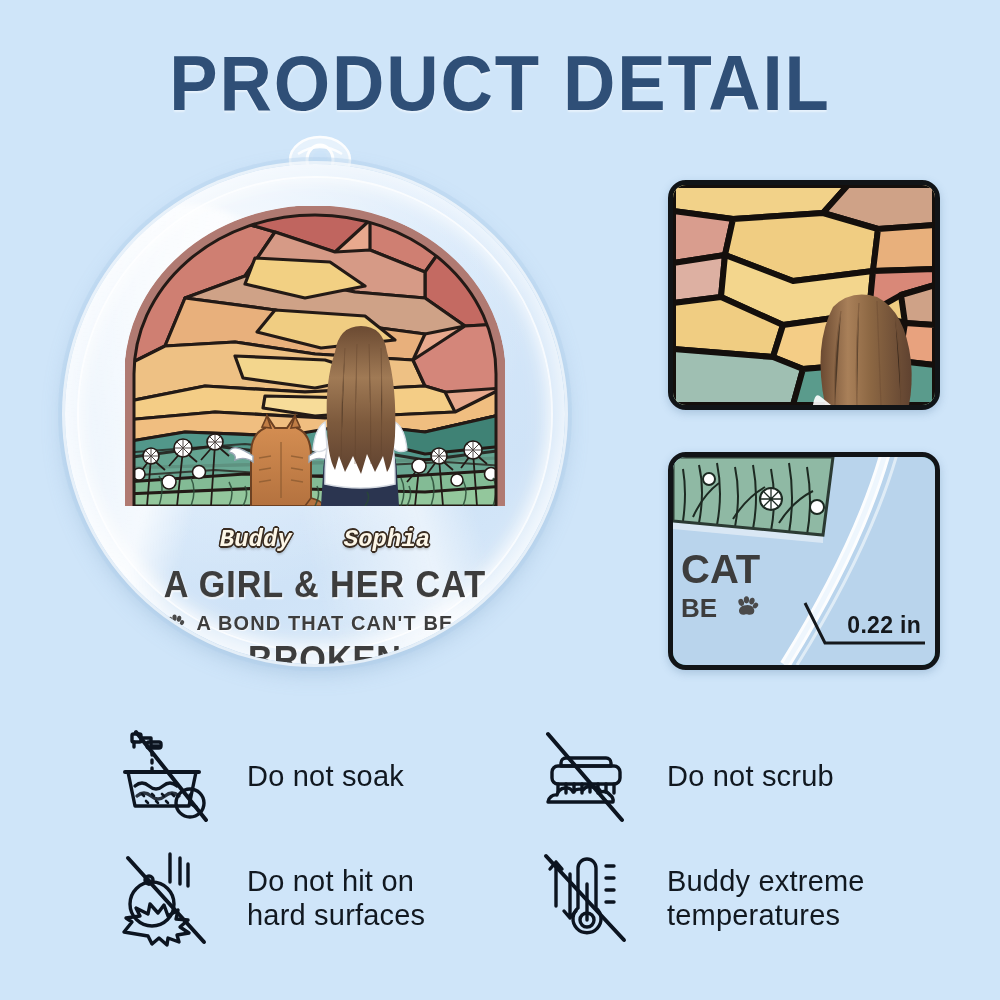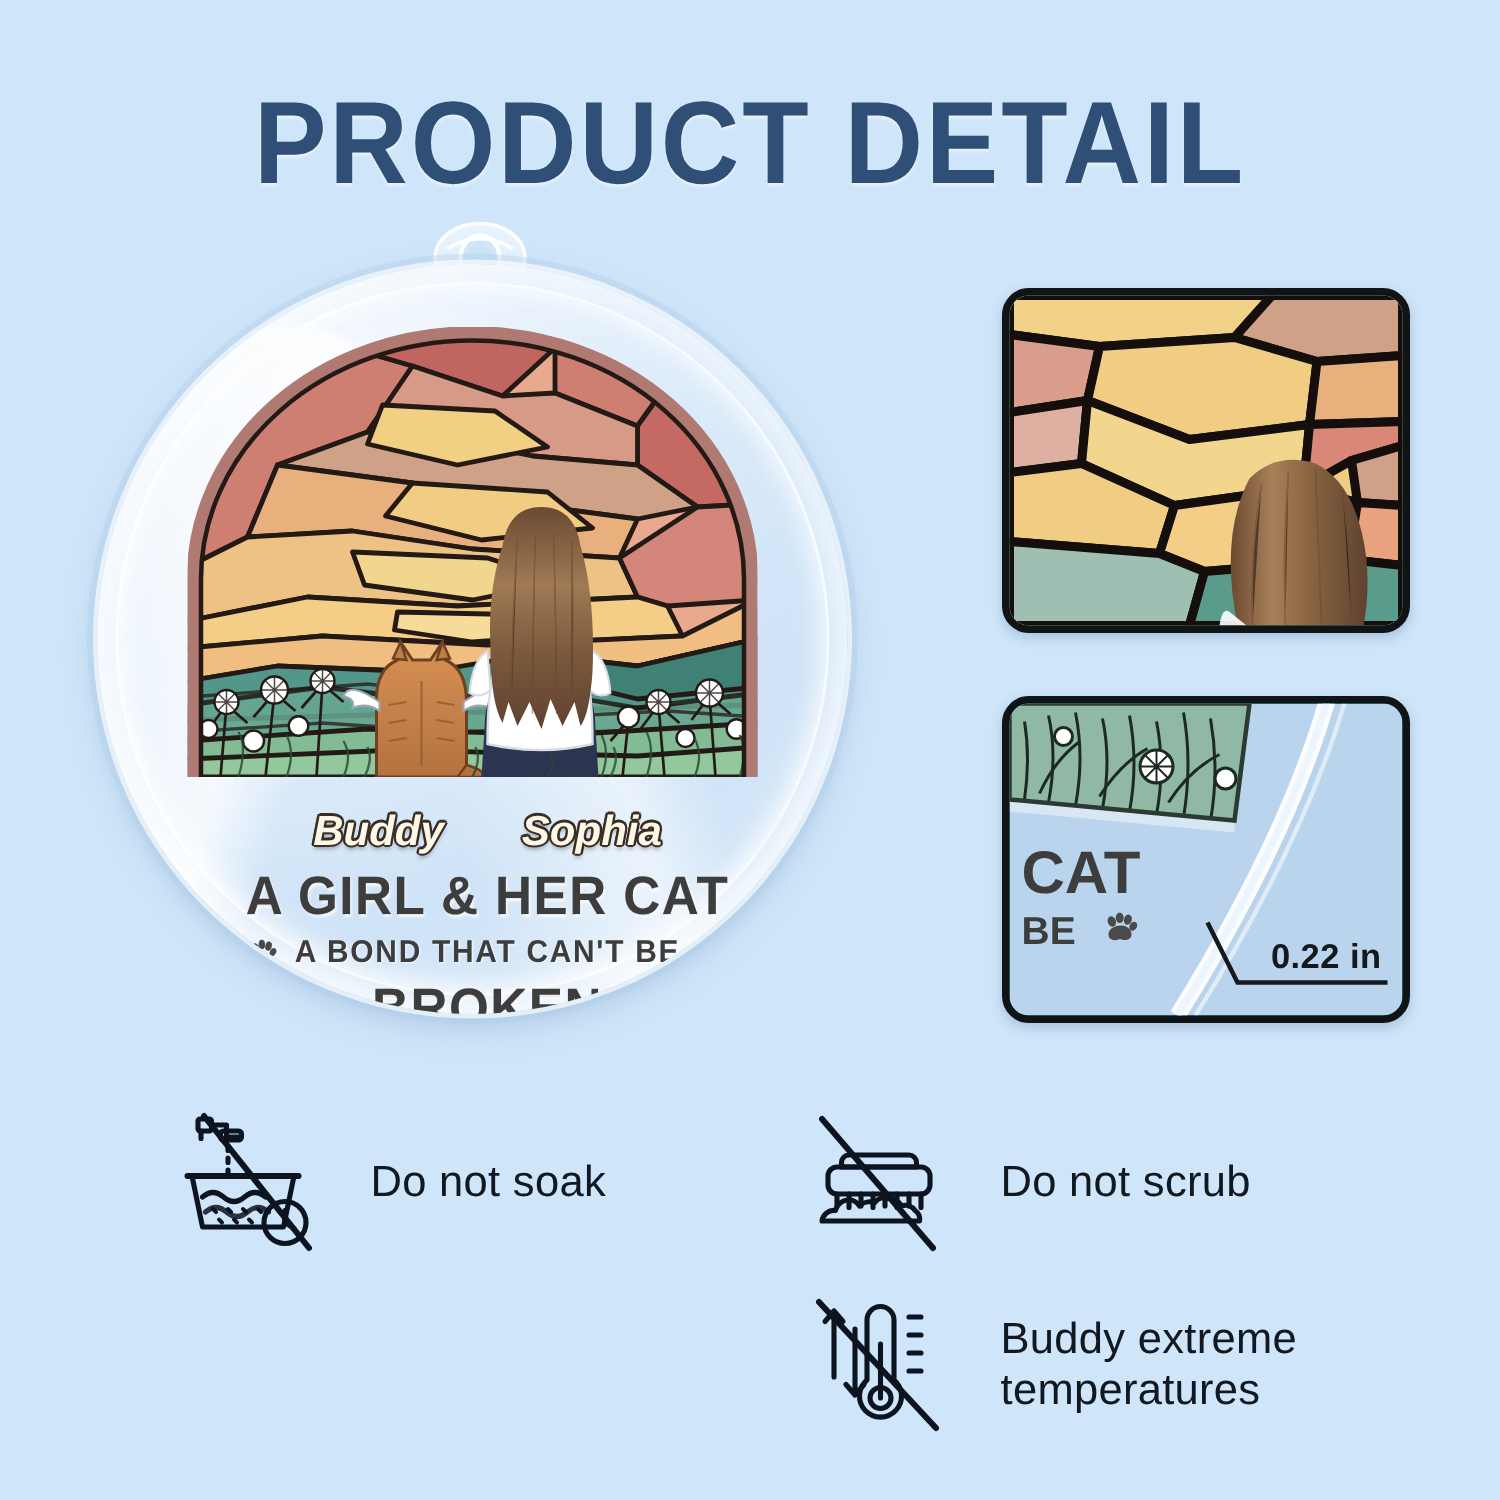--- a/index.html
+++ b/index.html
@@ -5,21 +5,21 @@
 <style>
   * { box-sizing: border-box; }
   html, body { margin:0; padding:0; }
   body {
     width:1000px; height:1000px;
     background:#cfe5f9;
     font-family:"Liberation Sans", sans-serif;
     overflow:hidden;
     position:relative;
   }
-  #stage { position:relative; width:1000px; height:984px;margin-top:12px; }
+  #stage { position:relative; width:1000px; height:984px; }
 
   
   .page-title{
     position:absolute; top:38px; left:0; width:1000px;
     text-align:center;
     font-family:"Liberation Sans", sans-serif;
     font-weight:bold;
     font-size:78px;
     letter-spacing:2px;
     color:#2f4f77;
@@ -78,23 +78,23 @@
     overflow:hidden;
   }
 
   
   .names{
     position:absolute; left:0; top:362px; width:520px;
     display:flex; justify-content:center; gap:52px;
     pointer-events:none;
   }
   .pet-name{
-    font-family:Liberation Sans, sans-serif;
+    font-family:Liberation Mono, monospace;
     font-style:italic; font-weight:bold;
-    font-size:28px; color:#fdf7e8;
+    font-size:24px; color:#fdf7e8;
     -webkit-text-stroke:0px;
     text-shadow:
       1.6px 0 0 #3a2d22, -1.6px 0 0 #3a2d22, 0 1.6px 0 #3a2d22, 0 -1.6px 0 #3a2d22,
       1.2px 1.2px 0 #3a2d22, -1.2px 1.2px 0 #3a2d22, 1.2px -1.2px 0 #3a2d22, -1.2px -1.2px 0 #3a2d22,
       0 3px 3px rgba(0,0,0,.3);
   }
 
   
   .headline-block{
     position:absolute; left:0; top:400px; width:520px; text-align:center;
@@ -483,20 +483,36 @@
           <path d="M32 34 h40 a5 5 0 0 1 5 5 v3 h-50 v-3 a5 5 0 0 1 5 -5 Z"></path>
           <path d="M24 42 h56 a6 6 0 0 1 6 6 v6 a6 6 0 0 1 -6 6 h-56 a6 6 0 0 1 -6 -6 v-6 a6 6 0 0 1 6 -6 Z"></path>
           <path d="M24 60 v8 M32 60 v9 M40 60 v8 M48 60 v9 M56 60 v8 M64 60 v9 M72 60 v8 M80 60 v9"></path>
           <path d="M14 78 a8 8 0 0 1 9 -7 a9 9 0 0 1 8 -7 a8 8 0 0 1 8 4 a9 9 0 0 1 10 -2 a8 8 0 0 1 9 -3 a9 9 0 0 1 9 5 a8 8 0 0 1 9 3 a7 7 0 0 1 3 7 Z"></path>
           <path d="M14 10 L88 96" stroke-width="4"></path>
         </g>
       </svg>
       <div class="care-text">Do not scrub</div>
     </div>
 
+    <div class="care-item" id="care-2">
+      <svg class="care-icon" viewBox="0 0 104 104">
+        <g fill="none" stroke="#0c1420" stroke-width="3.4" stroke-linecap="round" stroke-linejoin="round">
+          <path d="M56 8 v28 M66 12 v26 M74 18 v22"></path>
+          <circle cx="38" cy="58" r="22"></circle>
+          <circle cx="35" cy="34" r="4"></circle>
+          <path d="M35 38 v-4"></path>
+          <path d="M10 86 l8 -10 l-6 -4 l14 -2 l-4 -8 l12 6 l2 -10 l8 9 l6 -8 l4 11 l10 -6 l-2 9 l12 1 l-8 7 l9 6 l-12 2 l2 7 l-11 -4 l-1 7 l-8 -7 l-7 6 l-4 -8 Z"></path>
+          <path d="M14 12 L90 96" stroke-width="4"></path>
+        </g>
+      </svg>
+      <div class="care-text">
+        <span>Do not hit on</span><br>
+        <span>hard surfaces</span>
+      </div>
+    </div>
 
     <div class="care-item" id="care-3">
       <svg class="care-icon" viewBox="0 0 104 104">
         <g fill="none" stroke="#0c1420" stroke-width="3.4" stroke-linecap="round" stroke-linejoin="round">
           <path d="M44 22 a9 9 0 0 1 18 0 v40 a14 14 0 1 1 -18 0 Z"></path>
           <circle cx="53" cy="74" r="7"></circle>
           <path d="M53 74 v-36"></path>
           <path d="M72 20 h8 M72 32 h8 M72 44 h8 M72 56 h8"></path>
           <path d="M22 16 v44 M22 16 l-6 7 M22 16 l6 7"></path>
           <path d="M36 28 v44 M36 72 l-6 -7 M36 72 l6 -7"></path>

